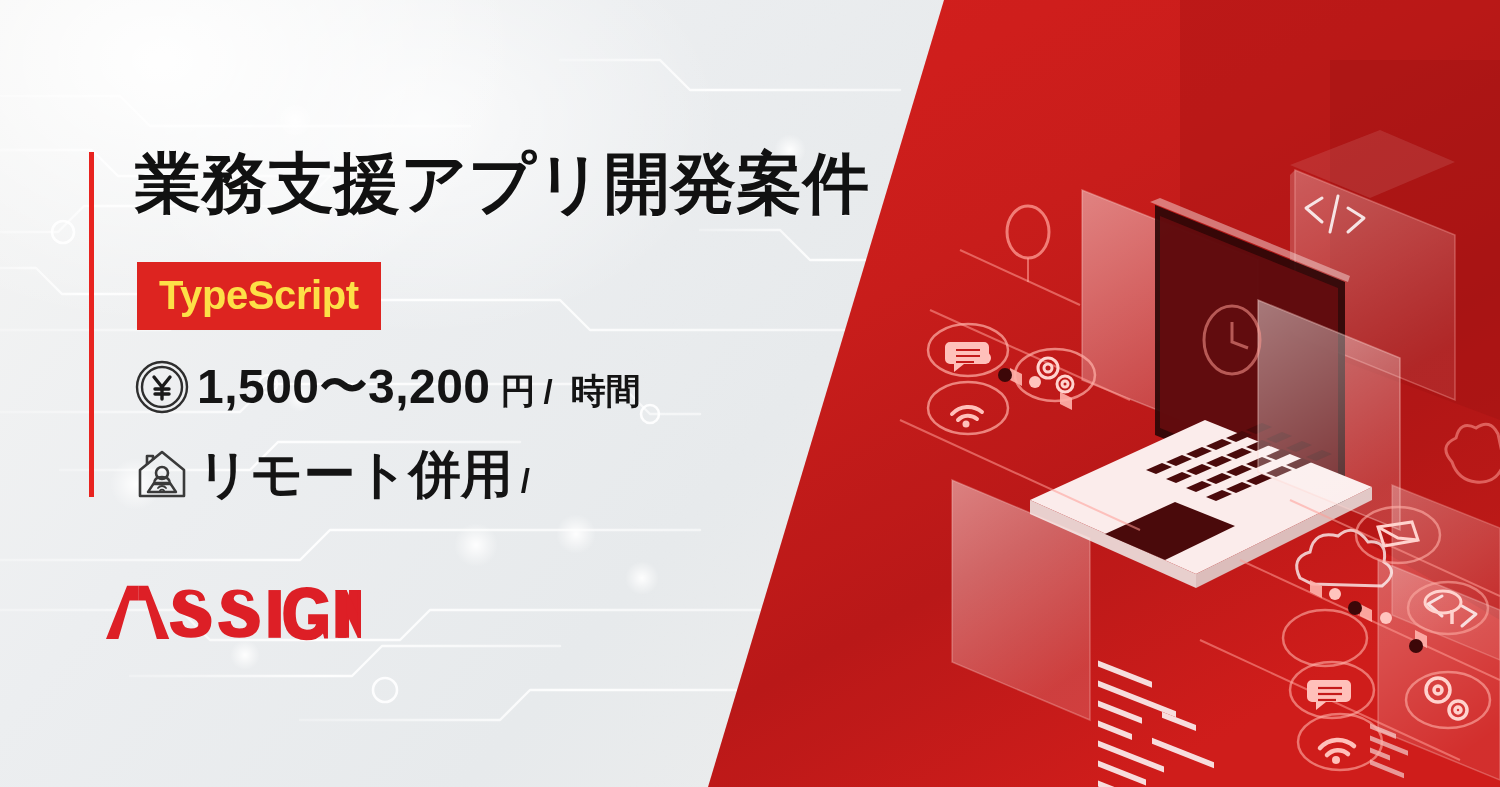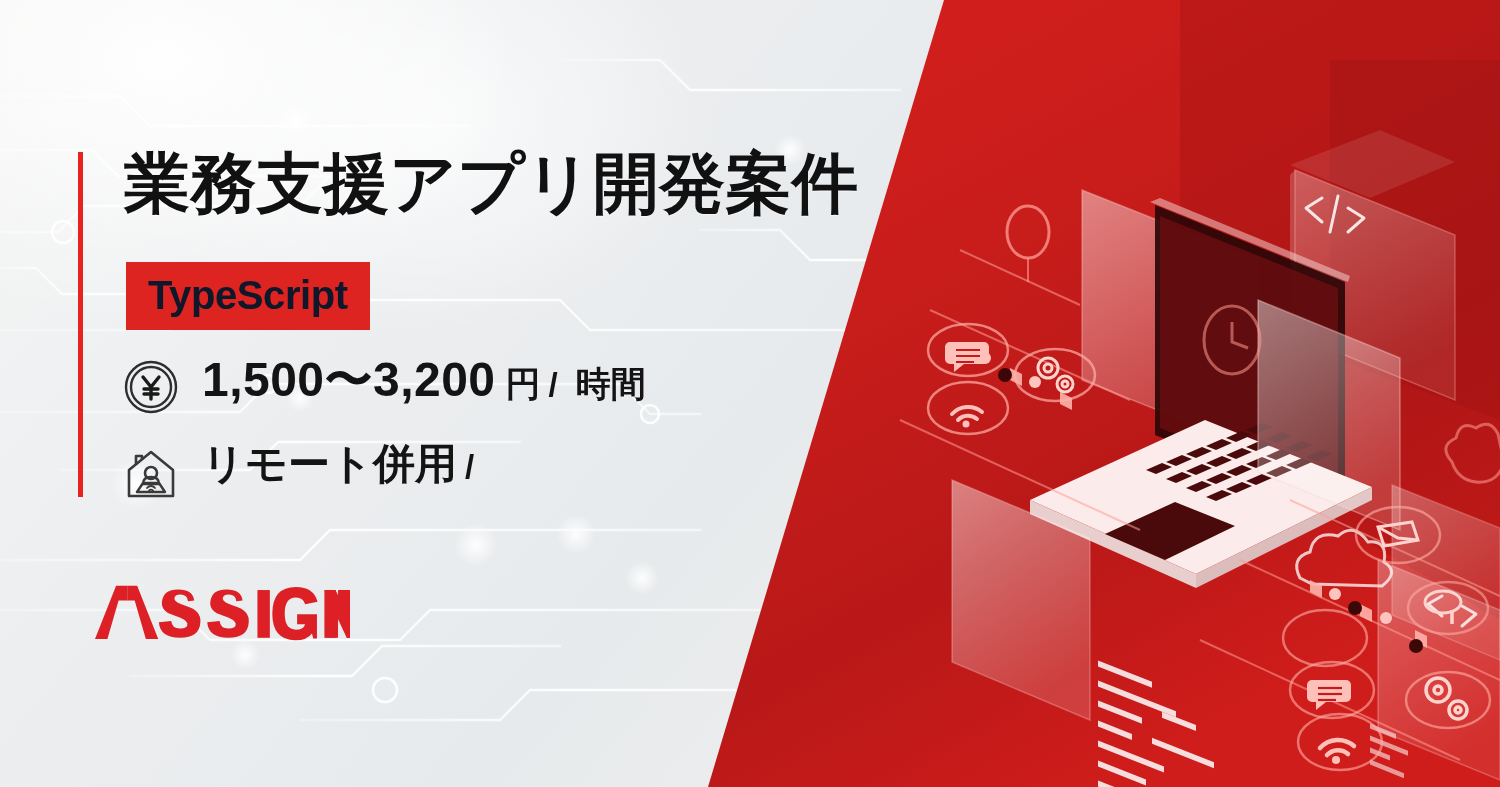--- a/index.html
+++ b/index.html
@@ -29,21 +29,21 @@
   
   .red-wedge {
     position:absolute; top:0; left:0;
     width:1500px; height:787px;
     pointer-events:none;
   }
 
   
   .content {
     position:absolute;
-    left:0; top:0;
+    left:11px; top:0;
     width:950px; height:691px;
   }
 
   .accent-bar {
     position:absolute;
     left:78px; top:152px;
     width:5px; height:345px;
     background:#e8231f;
   }
 
@@ -56,33 +56,34 @@
     letter-spacing:0.005em;
     color:#111111;
     white-space:nowrap;
     text-shadow:0 1px 1px rgba(255,255,255,0.6);
   }
 
   .tag {
     position:absolute;
     left:126px; top:262px;
     background:#dd2420;
-    color:#0f172a;
+    color:#fde047;
     font-size:40px;
     font-weight:bold;
     line-height:1;
     padding:13px 22px 15px 22px;
     letter-spacing:-0.01em;
     white-space:nowrap;
   }
 
   .info-row {
     position:absolute;
     display:flex;
-    gap:20px;
+    align-items:center;
+    gap:4px;
     white-space:nowrap;
   }
   .info-row.rate     { left:120px; top:356px; }
   .info-row.location { left:120px; top:443px; }
 
   .info-icon {
     width:62px; height:62px;
     display:flex; align-items:center; justify-content:center;
     flex:0 0 62px;
   }
@@ -91,21 +92,21 @@
     font-size:42px;
     font-weight:bold;
     color:#141414;
     line-height:1;
     display:flex;
     align-items:baseline;
   }
   .info-text .big   { font-size:48px; letter-spacing:0.01em; }
   .info-text .unit  { font-size:35px; margin-left:10px; }
   .info-text .sep   { font-size:33px; margin:0 8px; font-weight:bold; }
-  .info-text .loc   { font-size:42px; }
+  .info-text .loc   { font-size:52px; }
 
   .logo {
     position:absolute;
     left:88px; top:582px;
     height:62px;
   }
 </style>
 </head>
 <body>
 

